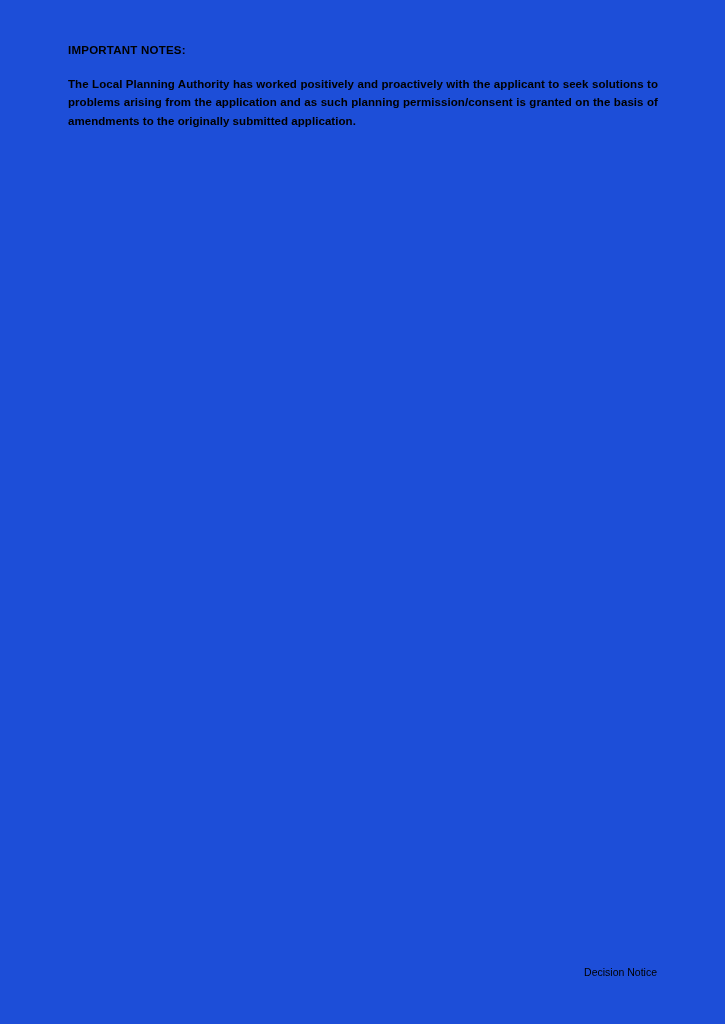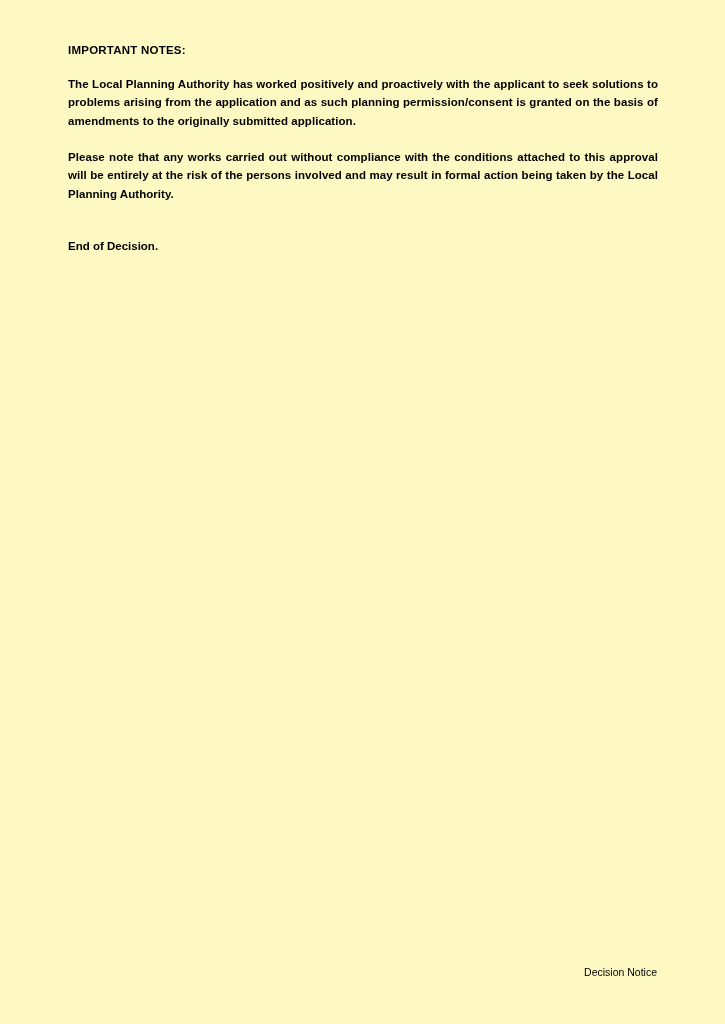--- a/index.html
+++ b/index.html
@@ -8,21 +8,21 @@
     background: #ffffff;
   }
   body {
     font-family: "Liberation Sans", sans-serif;
     color: #000000;
   }
   .page {
     position: relative;
     width: 725px;
     height: 1024px;
-    background: #fef9c3;
+    background: #1d4ed8;
     box-sizing: border-box;
     overflow: hidden;
   }
   .content {
     position: absolute;
     left: 68px;
     top: 42px;
     width: 590px;
   }
   .heading {
@@ -66,21 +66,19 @@
 </head>
 <body>
 
 <div class="page">
   <div class="content">
 
     <p class="heading">IMPORTANT NOTES:</p>
 
     <p class="para last-line-nojustify">The Local Planning Authority has worked positively and proactively with the applicant to seek solutions to problems arising from the application and as such planning permission/consent is granted on the basis of amendments to the originally submitted application.</p>
 
-    <p class="para last-line-nojustify">Please note that any works carried out without compliance with the conditions attached to this approval will be entirely at the risk of the persons involved and may result in formal action being taken by the Local Planning Authority.</p>
 
     <div class="spacer"></div>
 
-    <p class="end-line">End of Decision.</p>
   </div>
 
   <div class="footer">Decision Notice</div>
 </div>
 
 </body></html>

